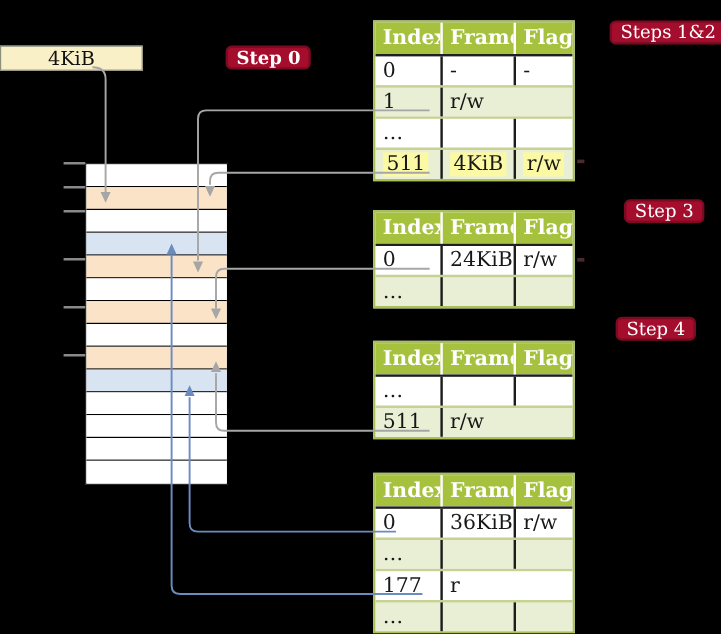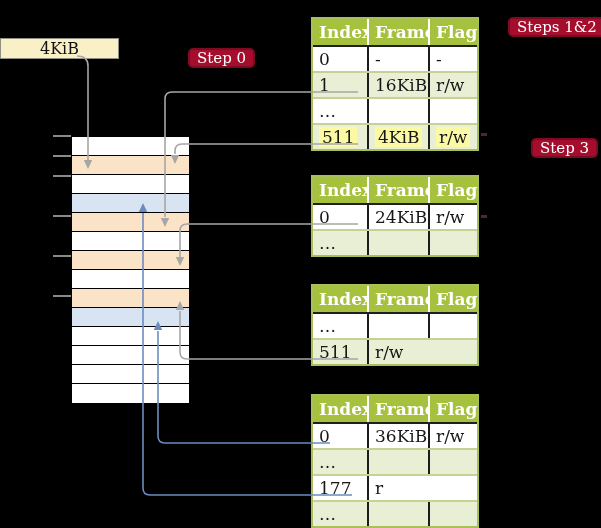--- a/index.html
+++ b/index.html
@@ -15,23 +15,23 @@
     background: var(--cream, #faf0c8); border: 1px solid #8f8f82;
     display: flex; align-items: center; justify-content: center;
     font-size: 16px; color: #111;
   }
   .step {
     position: absolute; height: 20px; line-height: 15px; padding: 1px 7px;
     background: var(--step-bg, #a50d2d);
     border: 2px solid var(--step-border, #7c0a22);
     border-radius: 5px; color: #fff; font-size: 15px; white-space: nowrap;
   }
-  #step0   { left: 188px; top: 48px; }
+  #step0   { left: 188px; top: 38px; font-weight: bold; }
   #steps12 { left: 508px; top: 17px; }
-  #step3   { left: 520px; top: 138px; margin-left: 11px; }
+  #step3   { left: 520px; top: 166px; }
   #step4   { left: 513px; top: 264px; }
 
   .memcol {
     position: absolute; left: 71px; top: 136px; width: 119px;
     border: 1px solid #000; background: #fff;
   }
   .mem-row { height: 19px; border-bottom: 1px solid #000; background:#fff; }
   .mem-row:last-child { border-bottom: none; }
 
   .ptable {
@@ -66,20 +66,21 @@
 
 <div class="canvas">
 
   <div class="cr3-box">
     <span>4KiB</span>
   </div>
 
   <div class="step" id="step0">Step 0</div>
   <div class="step" id="steps12">Steps 1&amp;2</div>
   <div class="step" id="step3">Step 3</div>
+  <div class="step" id="step4">Step 4</div>
 
   <div class="memcol">
     <div class="mem-row" style="background: rgb(255, 255, 255);"></div>
     <div class="mem-row" style="background: rgb(251, 227, 200);"></div>
     <div class="mem-row" style="background: rgb(255, 255, 255);"></div>
     <div class="mem-row" style="background: rgb(217, 228, 242);"></div>
     <div class="mem-row" style="background: rgb(251, 227, 200);"></div>
     <div class="mem-row" style="background: rgb(255, 255, 255);"></div>
     <div class="mem-row" style="background: rgb(251, 227, 200);"></div>
     <div class="mem-row" style="background: rgb(255, 255, 255);"></div>
@@ -97,21 +98,20 @@
       <div class="th c2">Frame</div>
       <div class="th c3">Flags</div>
     </div>
     <div class="trow first">
       <div class="td c1">0</div>
       <div class="td c2">-</div>
       <div class="td c3">-</div>
     </div>
     <div class="trow shade">
       <div class="td c1">1</div>
-      <div class="td c2">16KiB</div>
       <div class="td c3">r/w</div>
     </div>
     <div class="trow">
       <div class="td c1">…</div>
       <div class="td c2"></div>
       <div class="td c3"></div>
     </div>
     <div class="trow shade">
       <div class="td c1"><span class="hl">511</span></div>
       <div class="td c2"><span class="hl">4KiB</span></div>

